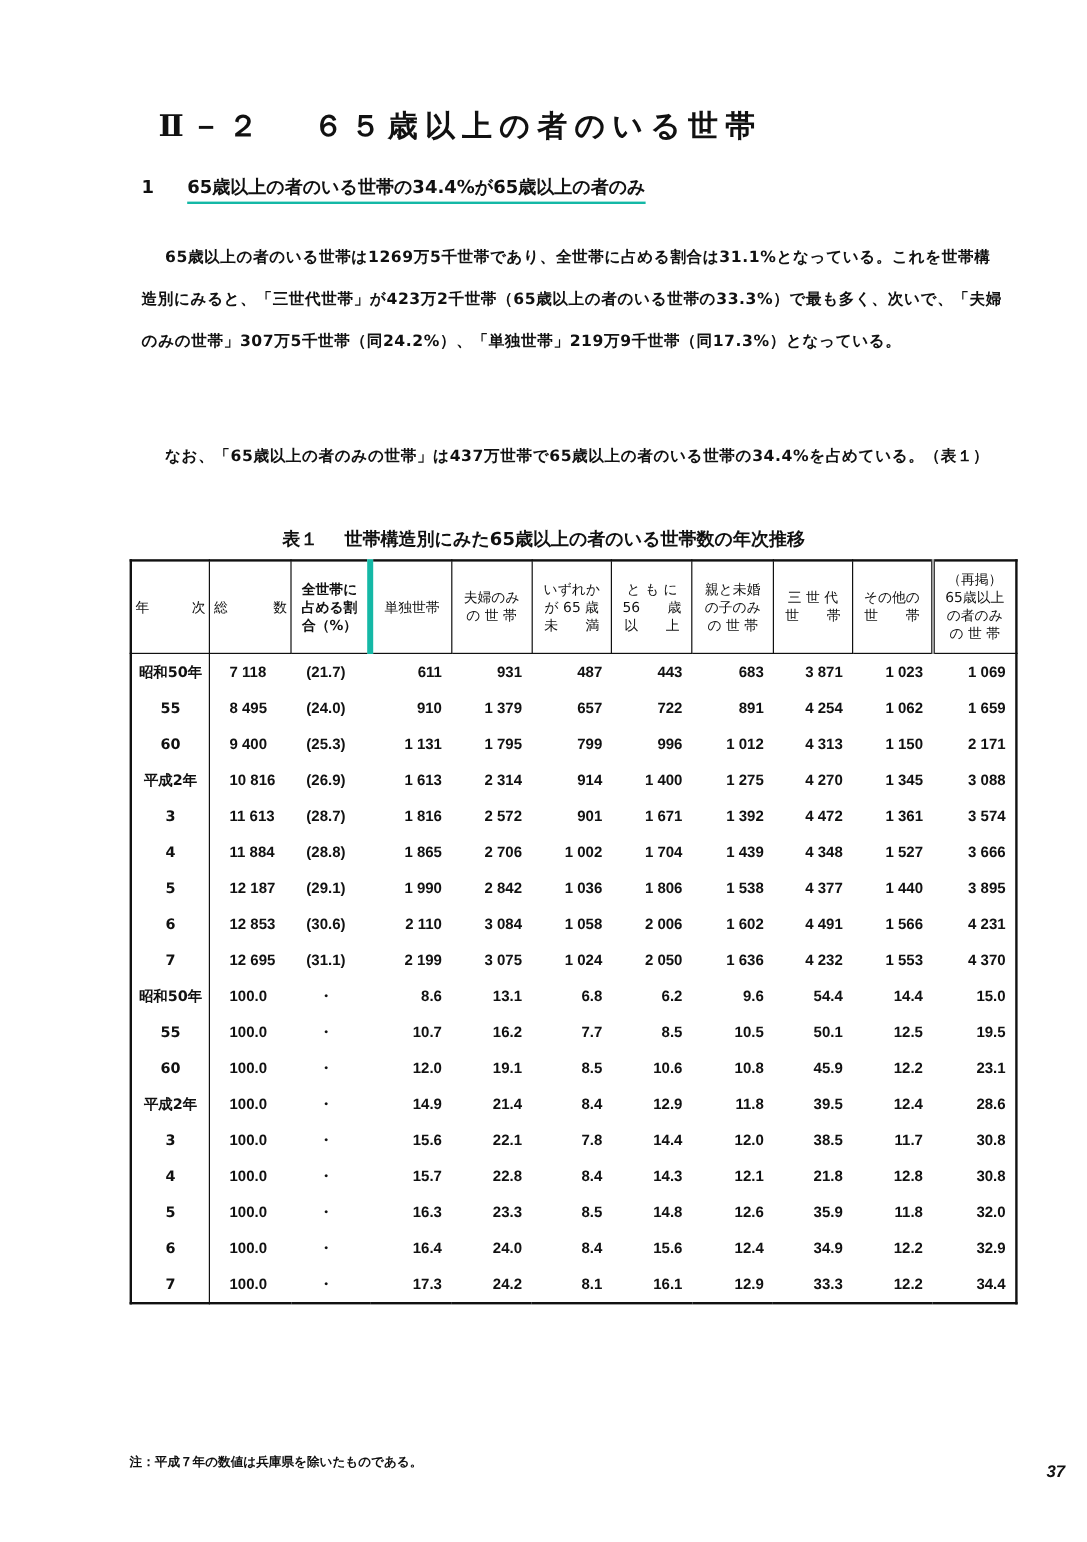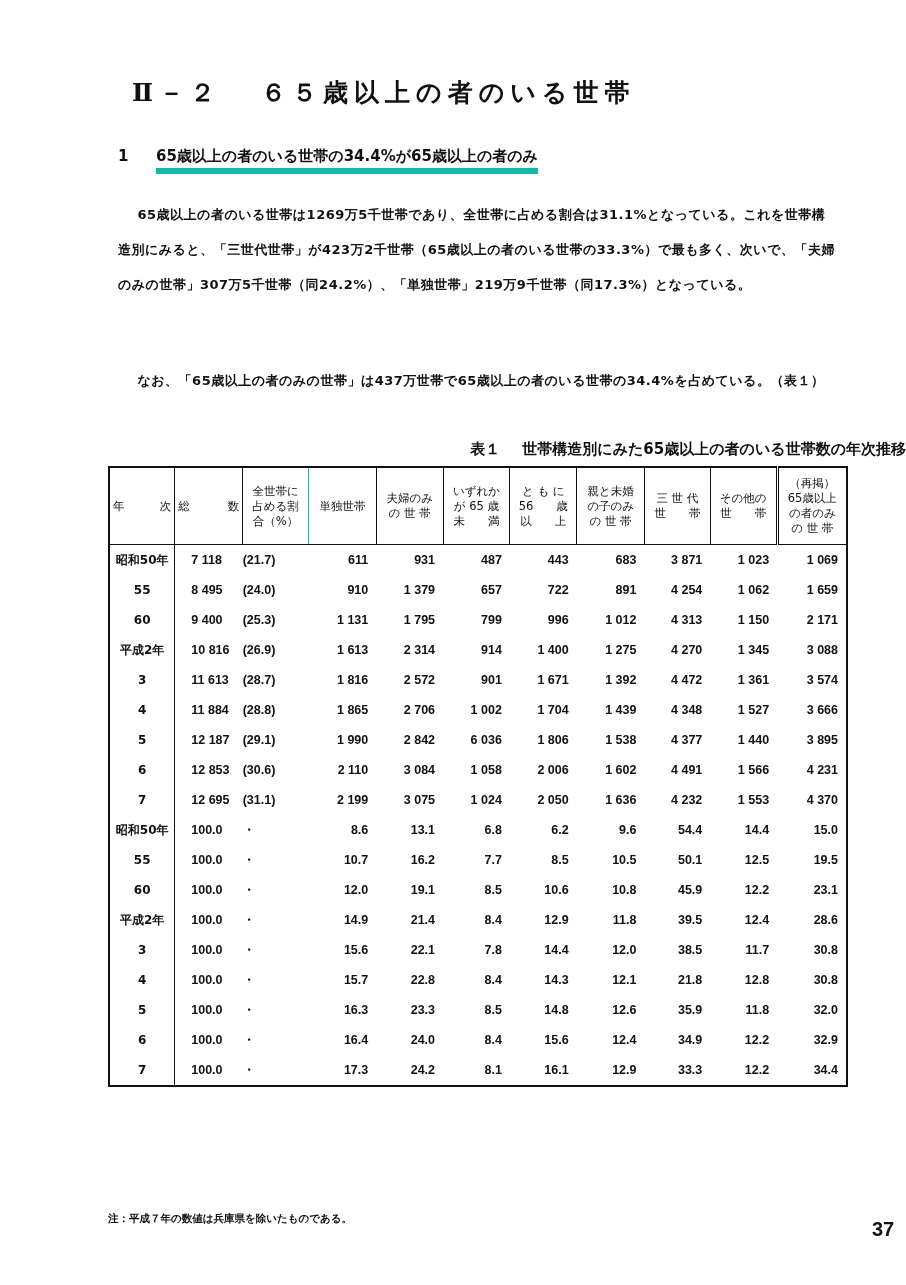--- a/index.html
+++ b/index.html
@@ -1,47 +1,47 @@
 <!DOCTYPE html>
 <html><head>
 <meta charset="utf-8">
 <style>
   html, body { margin: 0; padding: 0; background: #ffffff; }
   body { width: 906px; height: 1285px; position: relative; overflow: hidden;
          font-family: "DejaVu Sans", sans-serif; color: #111; }
-  .chapter-title { position: absolute; left: 132px; top: 76px; font-size: 25px;
+  .chapter-title { position: absolute; left: 132px; top: 88px; font-size: 25px;
          font-family: "DejaVu Serif", serif; font-weight: bold; letter-spacing: 6px; white-space: nowrap; }
   .chapter-title .num { margin-right: 40px; }
   .section-heading { position: absolute; left: 118px; top: 147px; font-size: 15px; font-weight: bold; white-space: nowrap; }
   .section-heading .sec-no { display: inline-block; width: 38px; }
-  .section-heading .sec-text { border-bottom: 6px solid #14b8a6; padding-bottom: 3px; }
+  .section-heading .sec-text { border-bottom: 2px solid #14b8a6; padding-bottom: 3px; }
   .para { position: absolute; left: 118px; width: 720px; font-size: 13px; font-weight: bold;
           line-height: 35px; letter-spacing: 0.5px; }
   .para p { margin: 0; text-indent: 1.5em; }
   .p1 { top: 197px; }
   .p2 { top: 363px; }
-  .table-caption { position: absolute; left: 0; width: 906px; top: 440px; text-align: right;
+  .table-caption { position: absolute; left: 0; width: 906px; top: 440px; text-align: center;
           font-size: 15px; font-weight: bold; }
   .table-caption .cap-no { margin-right: 22px; }
   table.data { position: absolute; left: 108px; top: 466px; width: 740px; border-collapse: collapse;
           font-family: "Liberation Sans Narrow", "Liberation Sans", sans-serif; font-size: 12.5px; font-weight: bold; }
   table.data { border: 2px solid #111; }
   table.data th { font-family: "DejaVu Sans", sans-serif; font-size: 11.5px; font-weight: normal; border: 1px solid #111;
           vertical-align: middle; padding: 2px 3px; line-height: 15px; height: 72px; }
-  table.data th.dashed { border-top: 1px dashed #111; border-left: 1px dashed #111; border-right: 1px solid #14b8a6; }
+  table.data th.dashed { border-top: 1px dashed #111; border-left: 1px dashed #111; border-right: 5px solid #14b8a6; font-weight: bold; }
   table.data th.double { border-left: 3px double #111; }
   table.data td { text-align: right; padding: 0 8px 0 0; height: 30px; }
   table.data td.year { text-align: center; border-right: 1.5px solid #111; font-family: "DejaVu Sans", sans-serif; font-size: 12px; padding: 0; }
   table.data td.total { text-align: left; padding-left: 16px; }
-  table.data td.share { text-align: left; }
+  table.data td.share { text-align: center; }
   table.data tr.band td.label { text-align: center; font-family: "DejaVu Sans", sans-serif; font-size: 12px; letter-spacing: 2px; height: 60px; }
   table.data tr.band td.label span.w { display: inline-block; margin: 0 26px; }
   .hdr-just { display: flex; justify-content: space-between; }
   .note { position: absolute; left: 108px; top: 1212px; font-size: 10.5px; font-weight: bold; }
-  .page-number { position: absolute; left: 872px; top: 1218px; font-size: 20px; font-weight: bold; font-family: "Liberation Sans", sans-serif; }
+  .page-number { position: absolute; left: 872px; top: 1218px; font-size: 14px; font-weight: bold; font-family: "Liberation Sans", sans-serif; font-style: italic; }
   colgroup col.c0 { width: 66px; } col.c1 { width: 68px; } col.c2 { width: 66px; }
   col.c3 { width: 68px; } col.c4 { width: 67px; } col.c5 { width: 67px; } col.c6 { width: 67px; }
   col.c7 { width: 68px; } col.c8 { width: 66px; } col.c9 { width: 67px; } col.c10 { width: 70px; }
 </style>
 </head>
 <body>
 
 <div class="chapter-title">
   <span class="num">Ⅱ－２</span><span>６５歳以上の者のいる世帯</span>
 </div>
@@ -210,21 +210,21 @@
         <td>4 348</td>
         <td>1 527</td>
         <td>3 666</td>
       </tr>
       <tr>
         <td class="year">5</td>
         <td class="total">12 187</td>
         <td class="share">(29.1)</td>
         <td>1 990</td>
         <td>2 842</td>
-        <td>6 036</td>
+        <td>1 036</td>
         <td>1 806</td>
         <td>1 538</td>
         <td>4 377</td>
         <td>1 440</td>
         <td>3 895</td>
       </tr>
       <tr>
         <td class="year">6</td>
         <td class="total">12 853</td>
         <td class="share">(30.6)</td>

